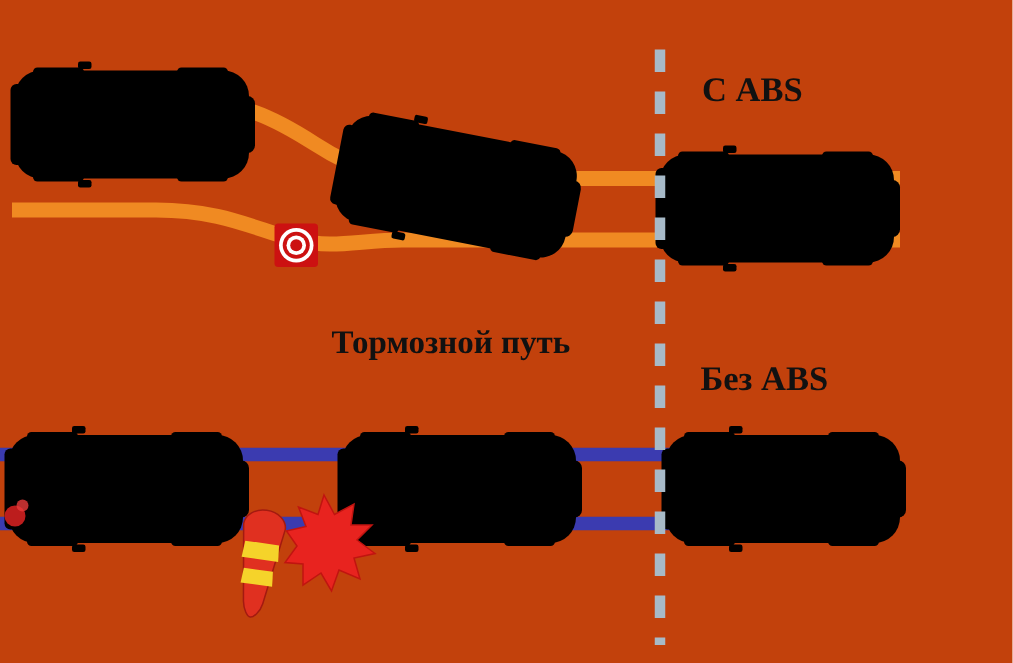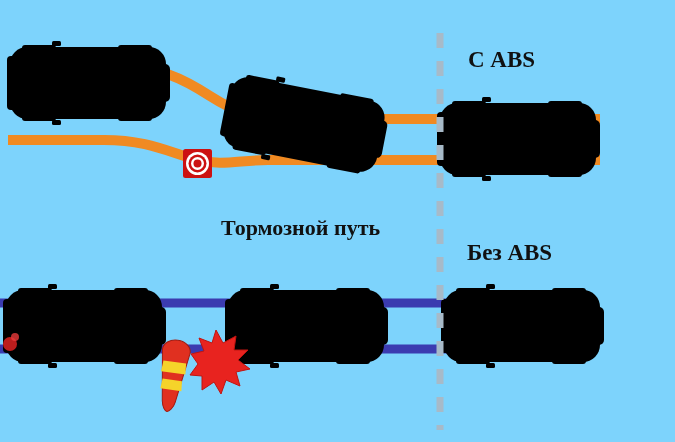--- a/index.html
+++ b/index.html
@@ -7,21 +7,21 @@
     padding: 0;
     background: #ffffff;
   }
   body {
     font-family: "Liberation Serif", serif;
   }
   #diagram-root {
     position: relative;
     width: 675px;
     height: 442px;
-    background: #7dd3fc;
+    background: #c2410c;
     overflow: hidden;
   }
   #scene { display: block; }
   .label-text {
     font-family: "Liberation Serif", serif;
     font-weight: bold;
     fill: #111111;
   }
   .label-abs { font-size: 23px; }
   .label-dist { font-size: 22px; }

